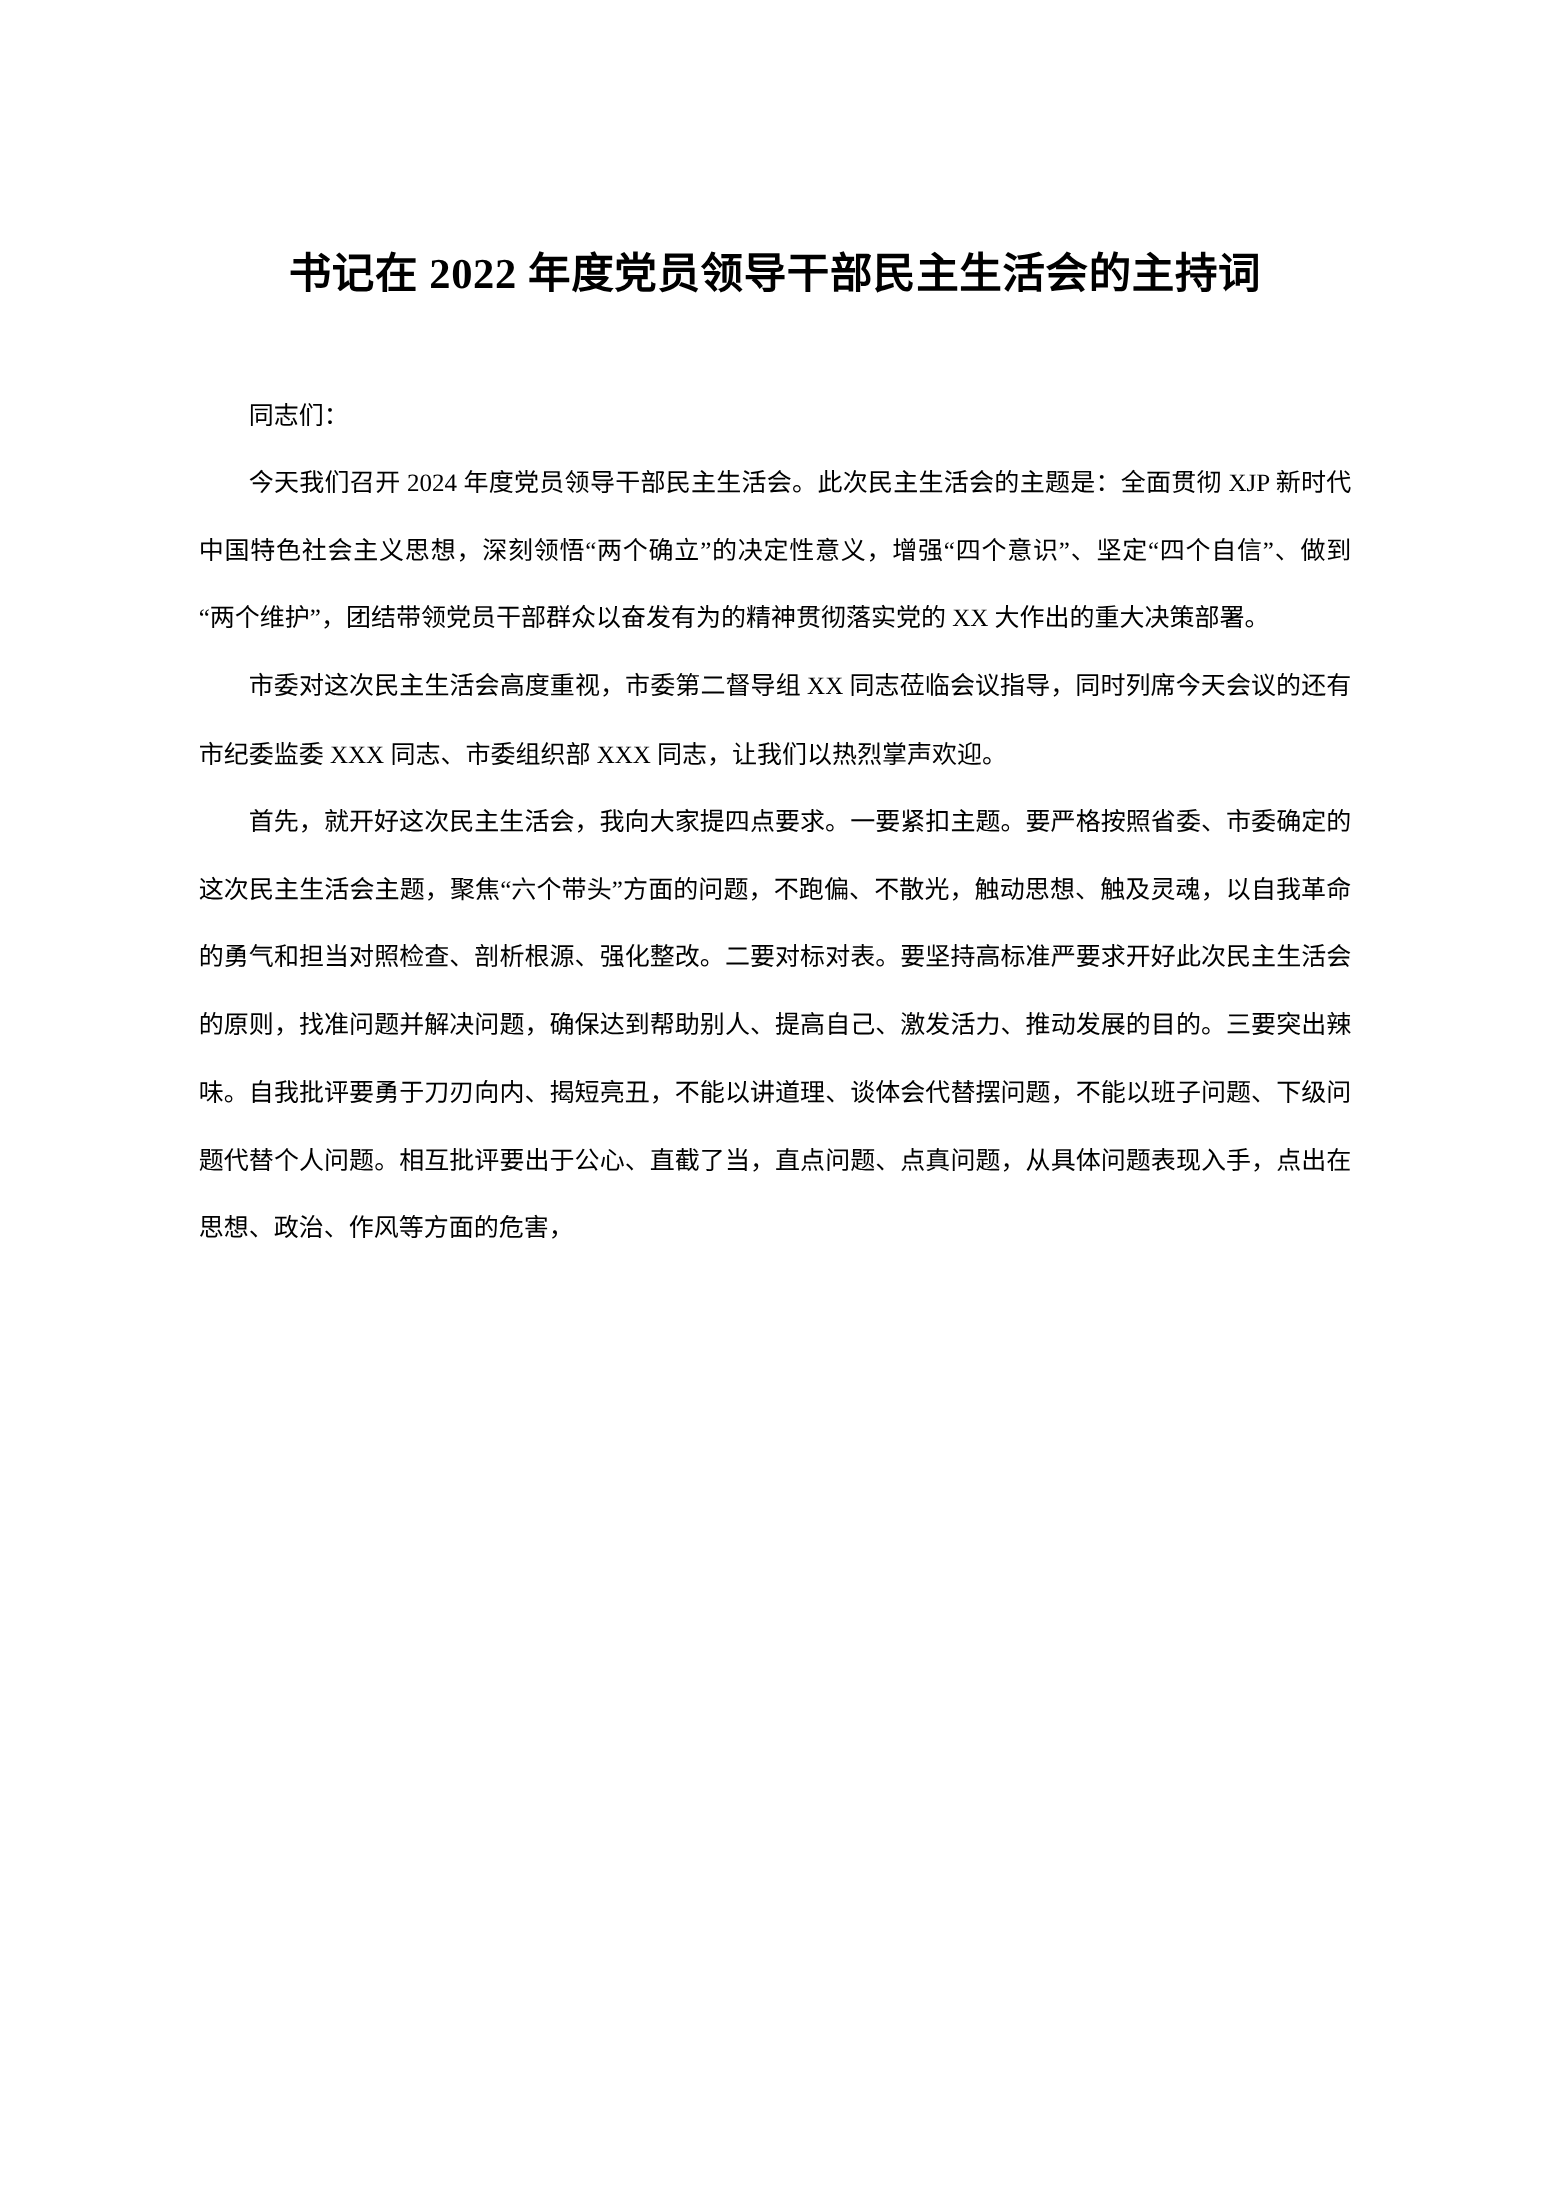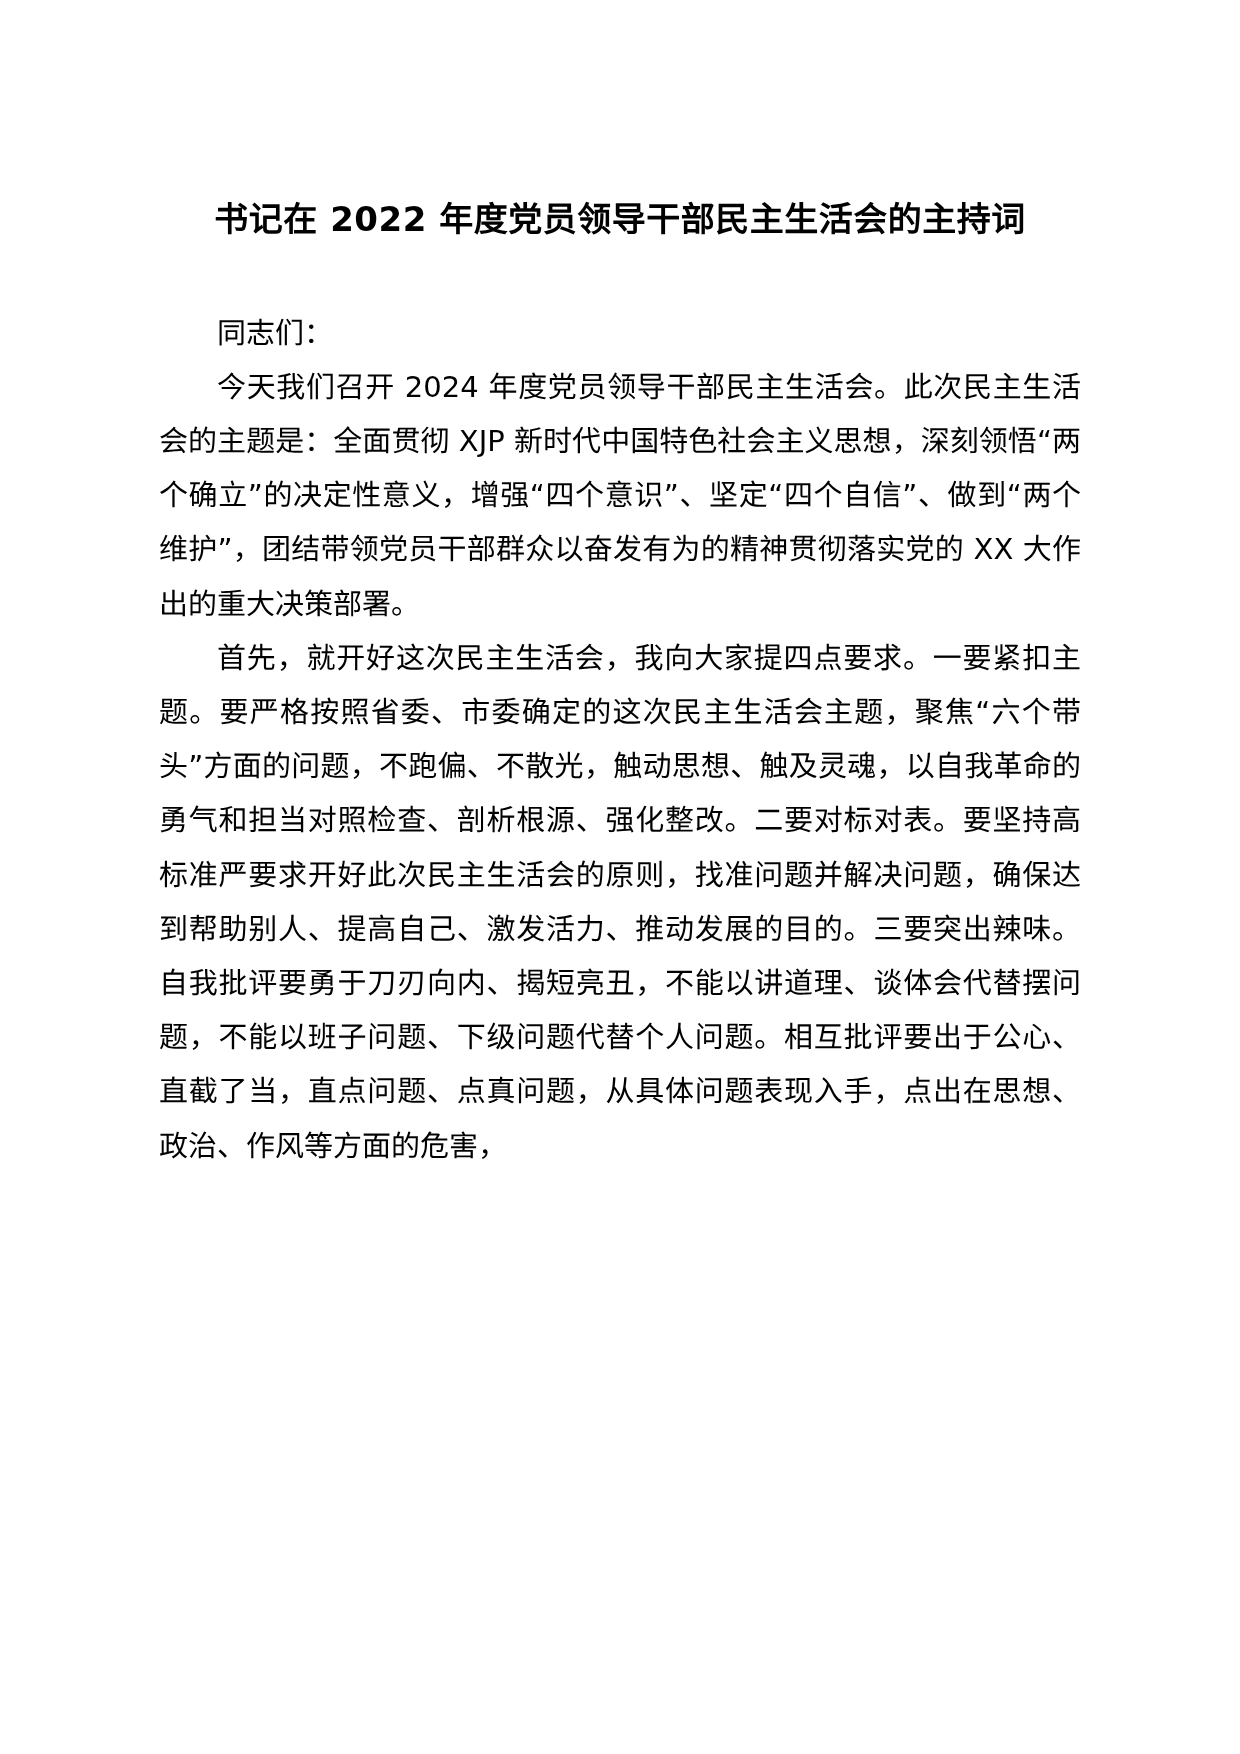--- a/index.html
+++ b/index.html
@@ -17,20 +17,21 @@
     -webkit-font-smoothing: antialiased;
   }
 
   .page {
     box-sizing: border-box;
     width: 1240px;
     height: 1754px;
     background: #ffffff;
     padding: 0;
     position: relative;
+    font-family: Liberation Serif, serif;
   }
 
   .doc-body {
     position: absolute;
     left: 159px;
     top: 0;
     width: 922px;
   }
 
   .doc-title {
@@ -43,21 +44,21 @@
     padding-top: 196px;
     padding-bottom: 0;
     white-space: nowrap;
   }
 
   .body-block {
     margin-top: 62px;
   }
 
   p.para {
-    font-size: 29px;
+    font-size: 20px;
     line-height: 54.2px;
     margin: 0 0 0 0;
     text-align: justify;
     text-justify: inter-ideograph;
     text-align-last: left;
     letter-spacing: 0px;
     word-break: break-all;
   }
 
   p.para.indent {
@@ -77,18 +78,19 @@
   <div class="doc-body">
 
     <h1 class="doc-title">书记在 2022 年度党员领导干部民主生活会的主持词</h1>
 
     <div class="body-block">
 
       <p class="para indent">同志们：</p>
 
       <p class="para indent">今天我们召开 2024 年度党员领导干部民主生活会。此次民主生活会的主题是：全面贯彻 XJP 新时代中国特色社会主义思想，深刻领悟“两个确立”的决定性意义，增强“四个意识”、坚定“四个自信”、做到“两个维护”，团结带领党员干部群众以奋发有为的精神贯彻落实党的 XX 大作出的重大决策部署。</p>
 
+      <p class="para indent">市委对这次民主生活会高度重视，市委第二督导组 XX 同志莅临会议指导，同时列席今天会议的还有市纪委监委 XXX 同志、市委组织部 XXX 同志，让我们以热烈掌声欢迎。</p>
 
       <p class="para indent">首先，就开好这次民主生活会，我向大家提四点要求。一要紧扣主题。要严格按照省委、市委确定的这次民主生活会主题，聚焦“六个带头”方面的问题，不跑偏、不散光，触动思想、触及灵魂，以自我革命的勇气和担当对照检查、剖析根源、强化整改。二要对标对表。要坚持高标准严要求开好此次民主生活会的原则，找准问题并解决问题，确保达到帮助别人、提高自己、激发活力、推动发展的目的。三要突出辣味。自我批评要勇于刀刃向内、揭短亮丑，不能以讲道理、谈体会代替摆问题，不能以班子问题、下级问题代替个人问题。相互批评要出于公心、直截了当，直点问题、点真问题，从具体问题表现入手，点出在思想、政治、作风等方面的危害，</p>
 
     </div>
   </div>
 </div>
 
 </body></html>

